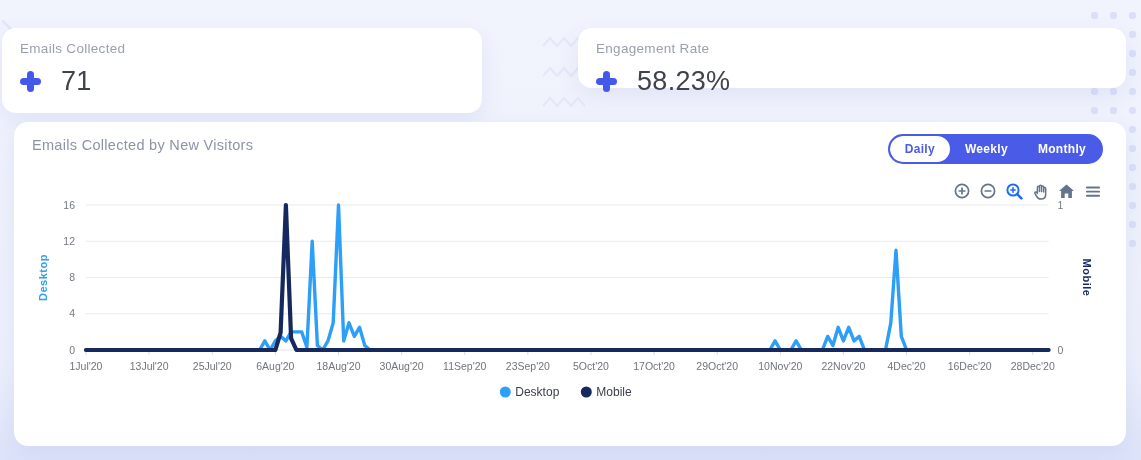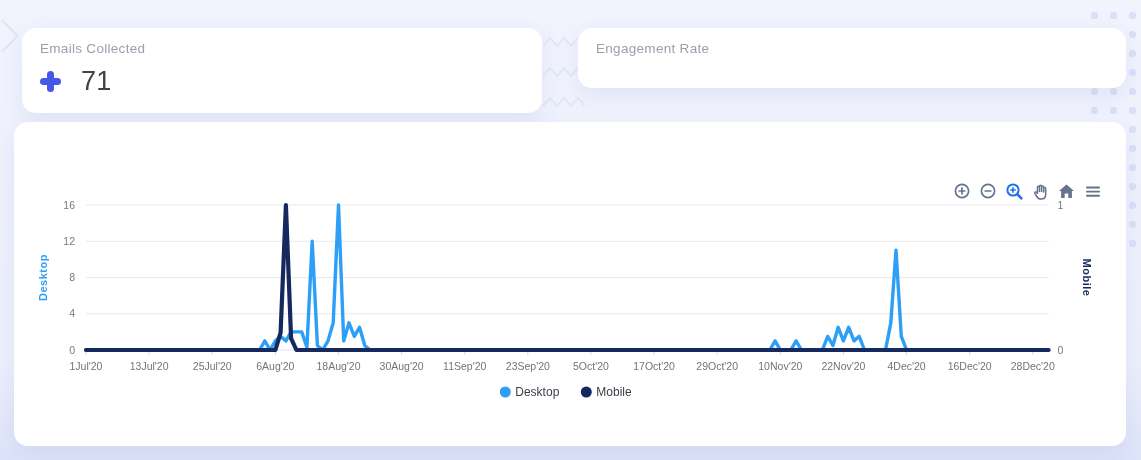--- a/index.html
+++ b/index.html
@@ -19,21 +19,21 @@
     position:absolute; left:-9px; top:24px; width:24px; height:24px; z-index:0;
     border:3px solid #e2e6f6; border-left:none; border-bottom:none;
     transform:rotate(45deg); border-radius:3px;
   }
   .deco-zigzag { position:absolute; left:543px; top:34px; z-index:0; }
   
   .card {
     position:absolute; background:#ffffff; border-radius:14px; z-index:1;
     box-shadow: 0 8px 22px rgba(90,110,200,0.10);
   }
-  #stat-card-1 { left:22px; top:28px; width:520px; height:85px; }
+  #stat-card-1 { left:2px; top:28px; width:480px; height:85px; }
   #stat-card-2 { left:578px; top:28px; width:548px; height:60px; }
   .stat-label {
     position:absolute; left:18px; top:13px;
     font-size:13.5px; color:#9aa0ac; letter-spacing:.3px;
   }
   .stat-row { position:absolute; left:18px; top:38px; display:flex; align-items:center; }
   .plus-icon { position:relative; width:21px; height:21px; flex:0 0 auto; }
   .plus-icon::before, .plus-icon::after {
     content:""; position:absolute; background:#4458ea; border-radius:3.5px;
   }
@@ -78,24 +78,34 @@
 <div class="card" id="stat-card-1">
   <div class="stat-label">Emails Collected</div>
   <div class="stat-row">
     <span class="plus-icon"></span>
     <span class="stat-value">71</span>
   </div>
 </div>
 
 <div class="card" id="stat-card-2">
   <div class="stat-label">Engagement Rate</div>
+  <div class="stat-row">
+    <span class="plus-icon"></span>
+    <span class="stat-value">58.23%</span>
+  </div>
 </div>
 
 <div class="card" id="chart-card">
+  <div class="chart-title">Emails Collected by New Visitors</div>
 
+  <div class="toggle">
+    <button class="active">Daily</button>
+    <button>Weekly</button>
+    <button>Monthly</button>
+  </div>
 
   <div class="chart-toolbar" id="chart-toolbar">
       <svg viewBox="0 0 19 19" class="tb-icon">
         <circle cx="9" cy="9" r="6.6" fill="none" stroke="#64748b" stroke-width="1.7"></circle>
      <line x1="6.2" y1="9" x2="11.8" y2="9" stroke="#64748b" stroke-width="1.7" stroke-linecap="round"></line>
      <line x1="9" y1="6.2" x2="9" y2="11.8" stroke="#64748b" stroke-width="1.7" stroke-linecap="round"></line>
       </svg>
       <svg viewBox="0 0 19 19" class="tb-icon">
         <circle cx="9" cy="9" r="6.6" fill="none" stroke="#64748b" stroke-width="1.7"></circle>
      <line x1="6.2" y1="9" x2="11.8" y2="9" stroke="#64748b" stroke-width="1.7" stroke-linecap="round"></line>

